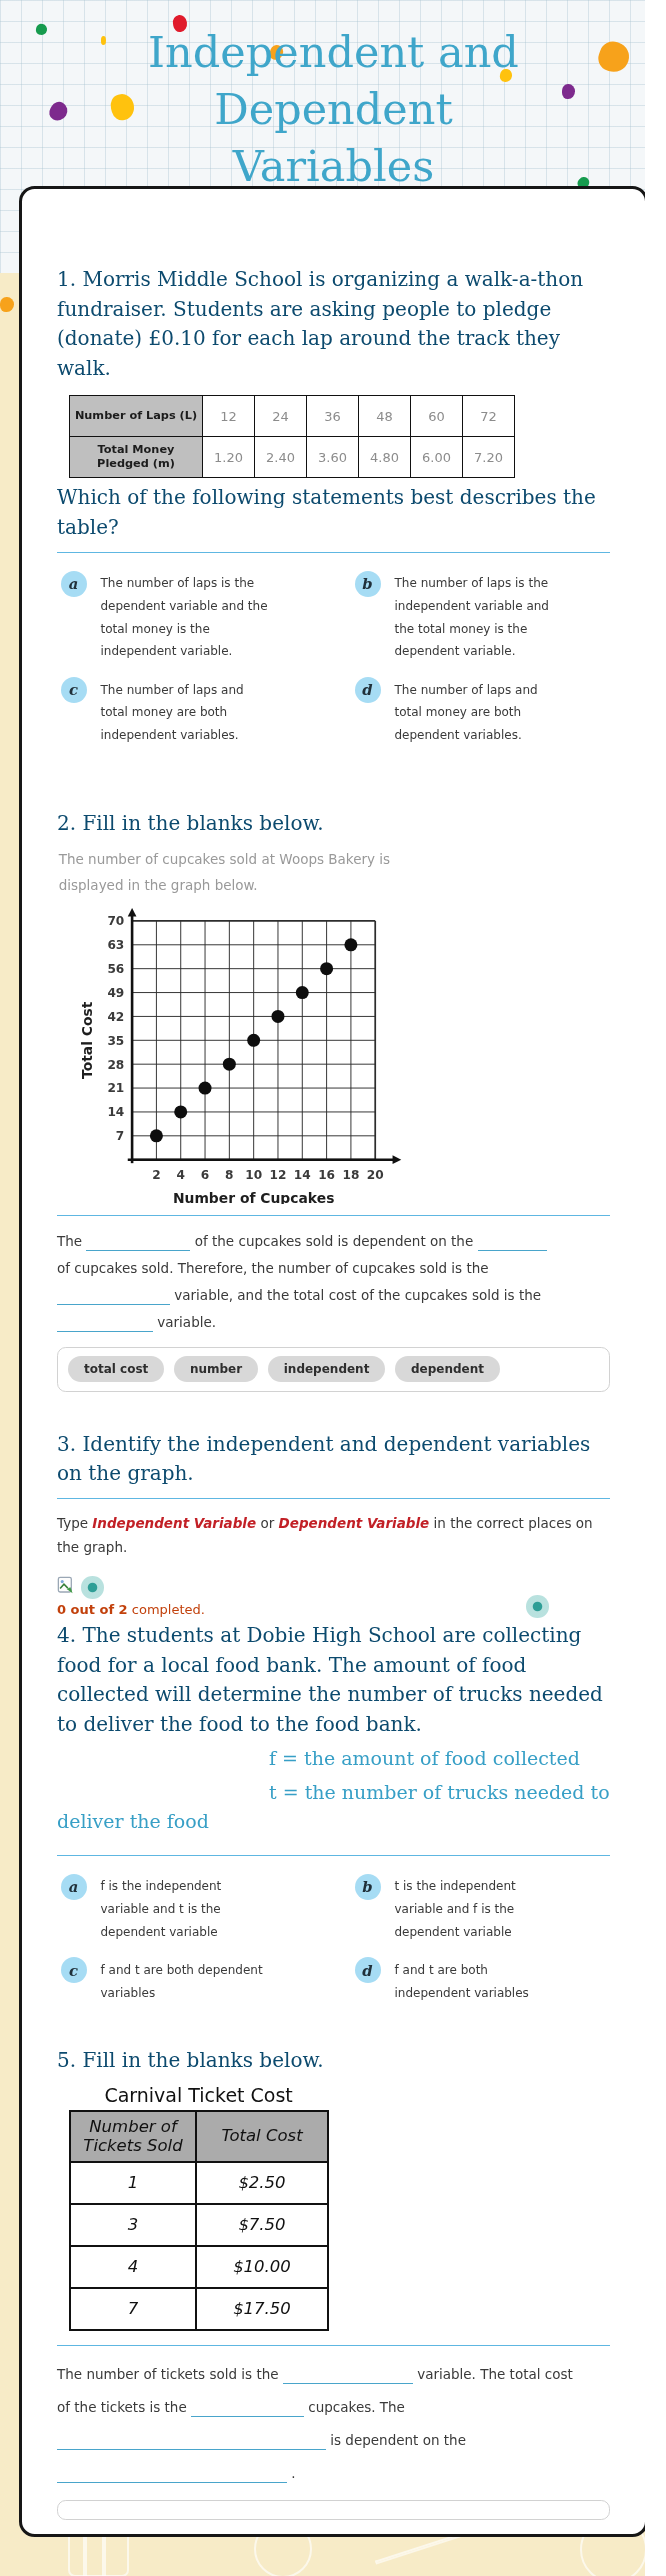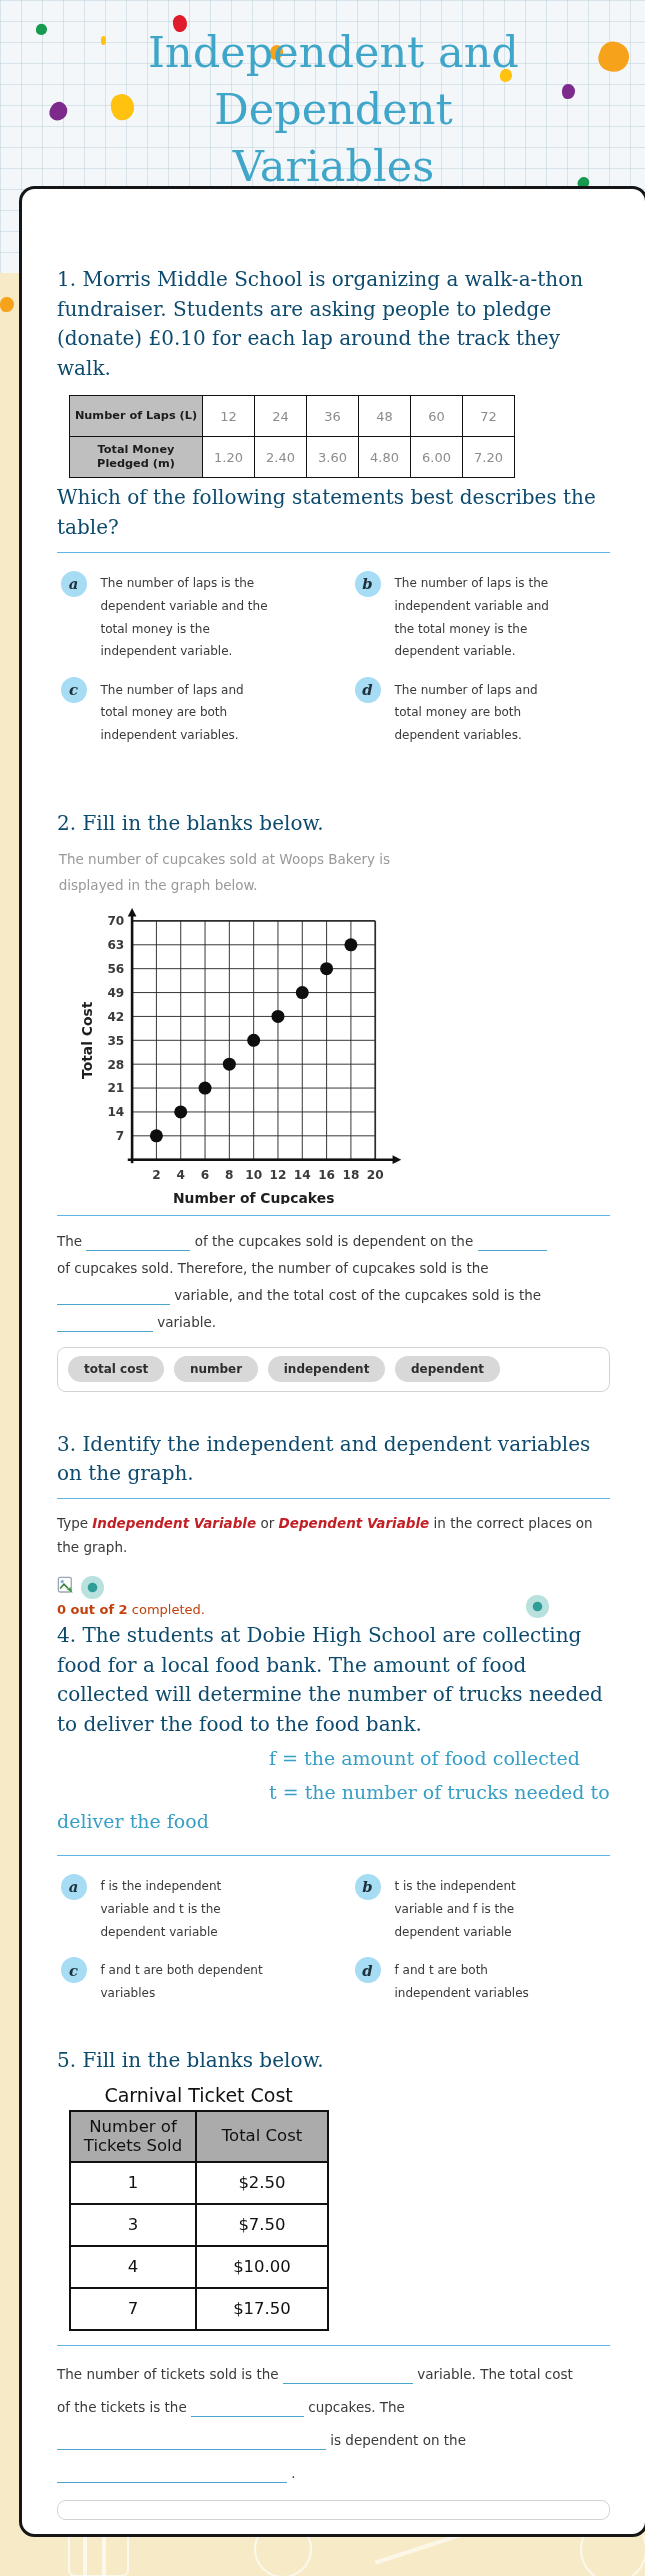--- a/index.html
+++ b/index.html
@@ -53,21 +53,21 @@
   .red-em{color:#c22026;font-weight:700;font-style:italic;}
   .instr{font-size:13.5px;line-height:24px;color:#3a3a3a;margin:12px 0 0 0;}
   .progress{position:relative;margin-top:17.4px;height:45px;}
   .teal-dot{width:22.6px;height:22.6px;border-radius:50%;
     background:radial-gradient(circle,#2f9e96 0 4.3px,rgba(127,201,196,.55) 5.2px 11.3px);}
   .progress-text{font-size:13px;color:#c2410c;margin-top:3.5px;}
   
   .ft-line{font-family:"DejaVu Serif","Liberation Serif",serif;color:#379fc6;font-size:19px;line-height:29px;margin:5.2px 0 0 0;text-indent:212px;}
   
   .tickets-title{font-size:19px;color:#111;margin:8.7px 0 3.5px 15.6px;width:252px;text-align:center;}
-  .tickets-table{border-collapse:collapse;margin-left:12px;}
+  .tickets-table{border-collapse:collapse;margin-left:12px;font-style:italic;}
   .tickets-table td{border:2.6px solid #111;text-align:center;font-size:16.5px;color:#111;}
   .tt-head{background:#ababab;height:47px;line-height:1.2;}
   .tt-c1{width:122px;height:38px;}
   .tt-c2{width:128px;}
 </style>
 </head>
 <body>
 <div id="page">
 
   <div class="gridband"></div>

